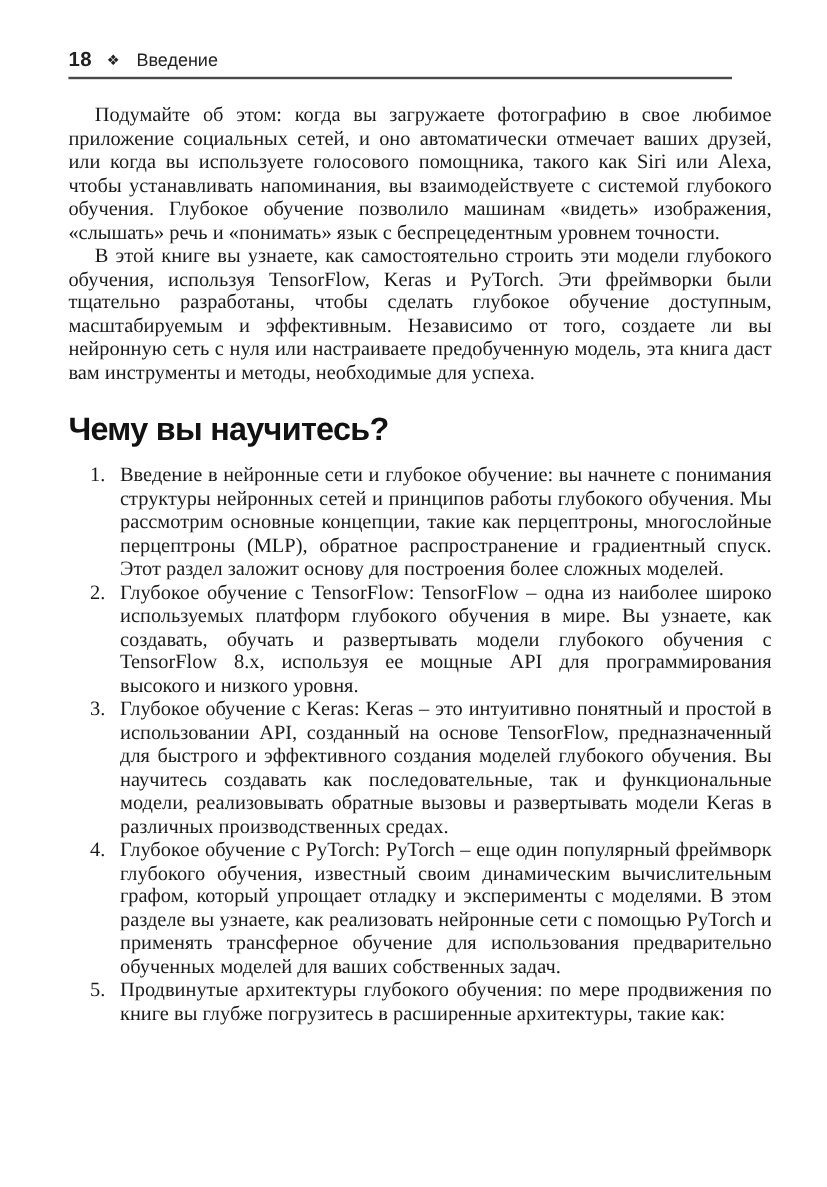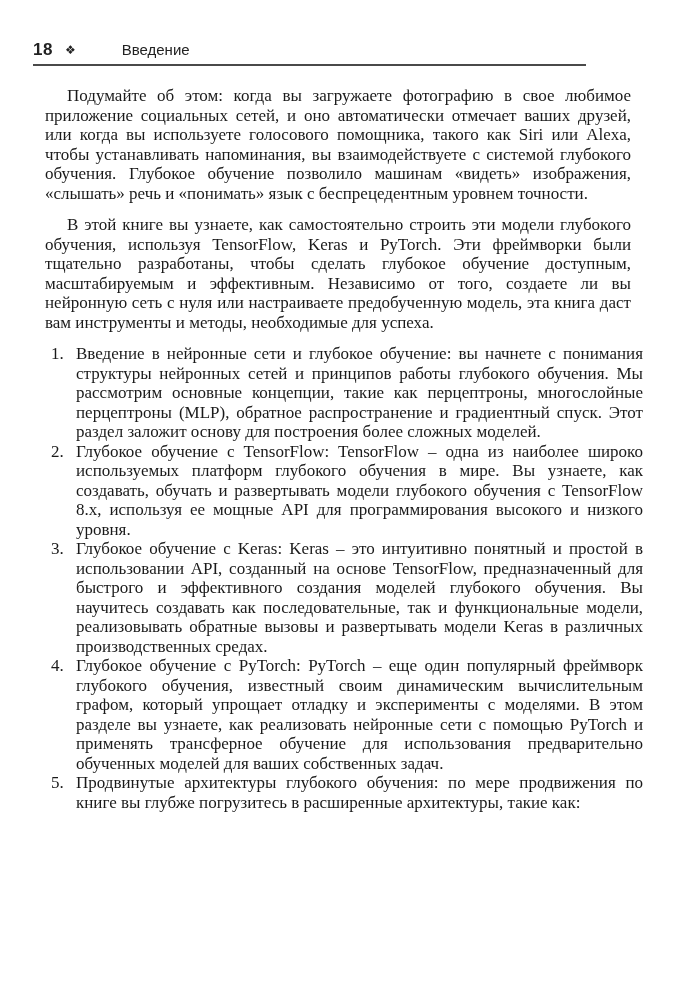--- a/index.html
+++ b/index.html
@@ -6,21 +6,21 @@
     margin: 0;
     padding: 0;
     background: #ffffff;
   }
   .page {
     position: relative;
     width: 689px;
     height: 989px;
     background: #ffffff;
     box-sizing: border-box;
-    padding: 40px 46px 0 33px;
+    padding: 40px 46px 0 57px;
     overflow: hidden;
     color: #1a1a1a;
     font-family: "Liberation Serif", "DejaVu Serif", serif;
   }
   
   .running-head {
     display: flex;
     align-items: baseline;
     font-family: "Liberation Sans", "DejaVu Sans", sans-serif;
     color: #222222;
@@ -32,34 +32,33 @@
     letter-spacing: 0.5px;
   }
   .running-head .dia {
     font-size: 12px;
     margin: 0 14px 0 12px;
     position: relative;
     top: -1px;
   }
   .running-head .sect {
     font-size: 15px;
-    margin-left: 32px;
   }
   .head-rule {
     width: 553px;
     height: 2px;
     background: #4a4a4a;
     margin-top: 2px;
   }
   
   .content {
     margin-top: 20px;
   }
   p.body {
-    margin: 12px;
+    margin: 0;
     font-size: 17px;
     line-height: 19.5px;
     text-align: justify;
   }
   p.indent {
     text-indent: 22px;
   }
   h1.section-heading {
     font-family: "Liberation Sans", "DejaVu Sans", sans-serif;
     font-size: 27px;
@@ -99,20 +98,21 @@
     <span class="sect">Введение</span>
   </header>
   <div class="head-rule"></div>
 
   <main class="content">
 
     <p class="body indent">Подумайте об этом: когда вы загружаете фотографию в свое любимое приложение социальных сетей, и оно автоматически отмечает ваших друзей, или когда вы используете голосового помощника, такого как Siri или Alexa, чтобы устанавливать напоминания, вы взаимодействуете с системой глубокого обучения. Глубокое обучение позволило машинам «видеть» изображения, «слышать» речь и «понимать» язык с беспрецедентным уровнем точности.</p>
 
     <p class="body indent">В этой книге вы узнаете, как самостоятельно строить эти модели глубокого обучения, используя TensorFlow, Keras и PyTorch. Эти фреймворки были тщательно разработаны, чтобы сделать глубокое обучение доступным, масштабируемым и эффективным. Независимо от того, создаете ли вы нейронную сеть с нуля или настраиваете предобученную модель, эта книга даст вам инструменты и методы, необходимые для успеха.</p>
 
+    <h1 class="section-heading">Чему вы научитесь?</h1>
 
 
     <ol class="num-list">
       <li>
         <span class="num">1.</span>
         <span class="txt">Введение в нейронные сети и глубокое обучение: вы начнете с понимания структуры нейронных сетей и принципов работы глубокого обучения. Мы рассмотрим основные концепции, такие как перцептроны, многослойные перцептроны (MLP), обратное распространение и градиентный спуск. Этот раздел заложит основу для построения более сложных моделей.</span>
       </li>
       <li>
         <span class="num">2.</span>
         <span class="txt">Глубокое обучение с TensorFlow: TensorFlow – одна из наиболее широко используемых платформ глубокого обучения в мире. Вы узнаете, как создавать, обучать и развертывать модели глубокого обучения с TensorFlow 8.x, используя ее мощные API для программирования высокого и низкого уровня.</span>

